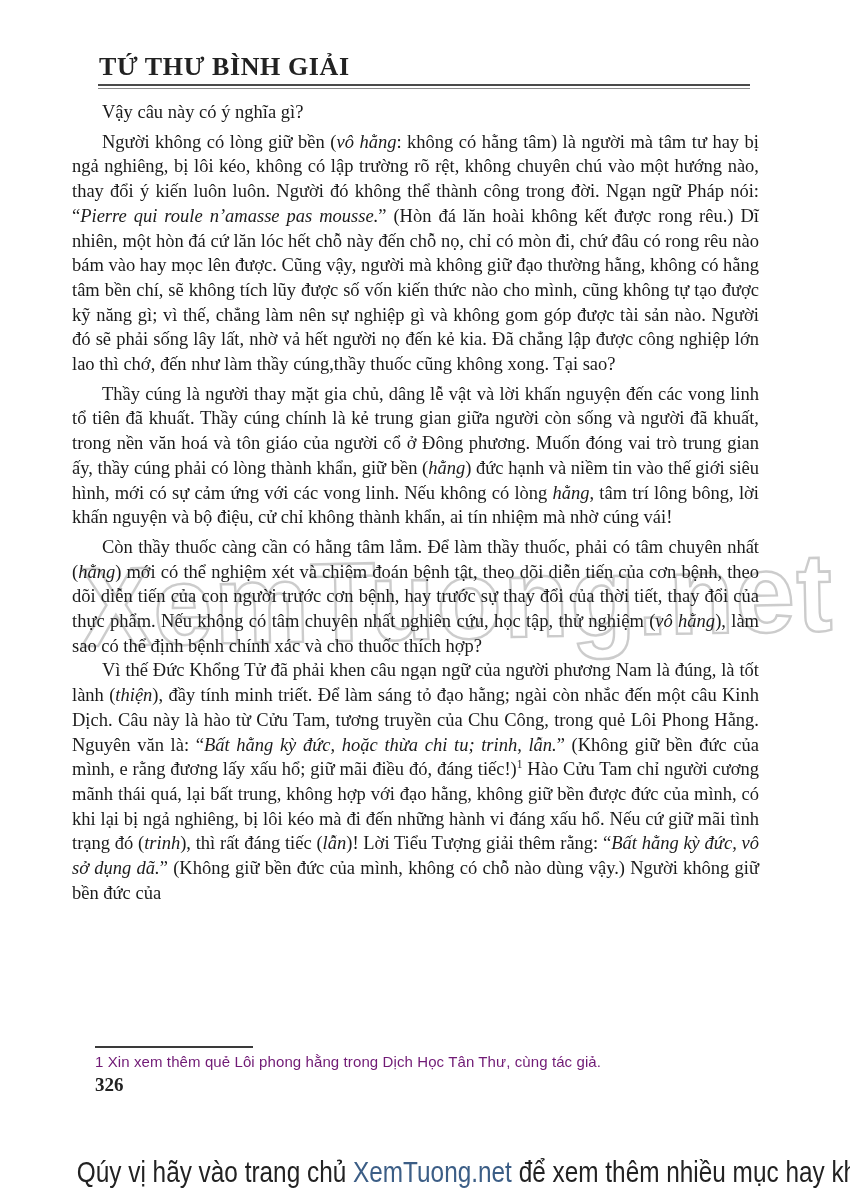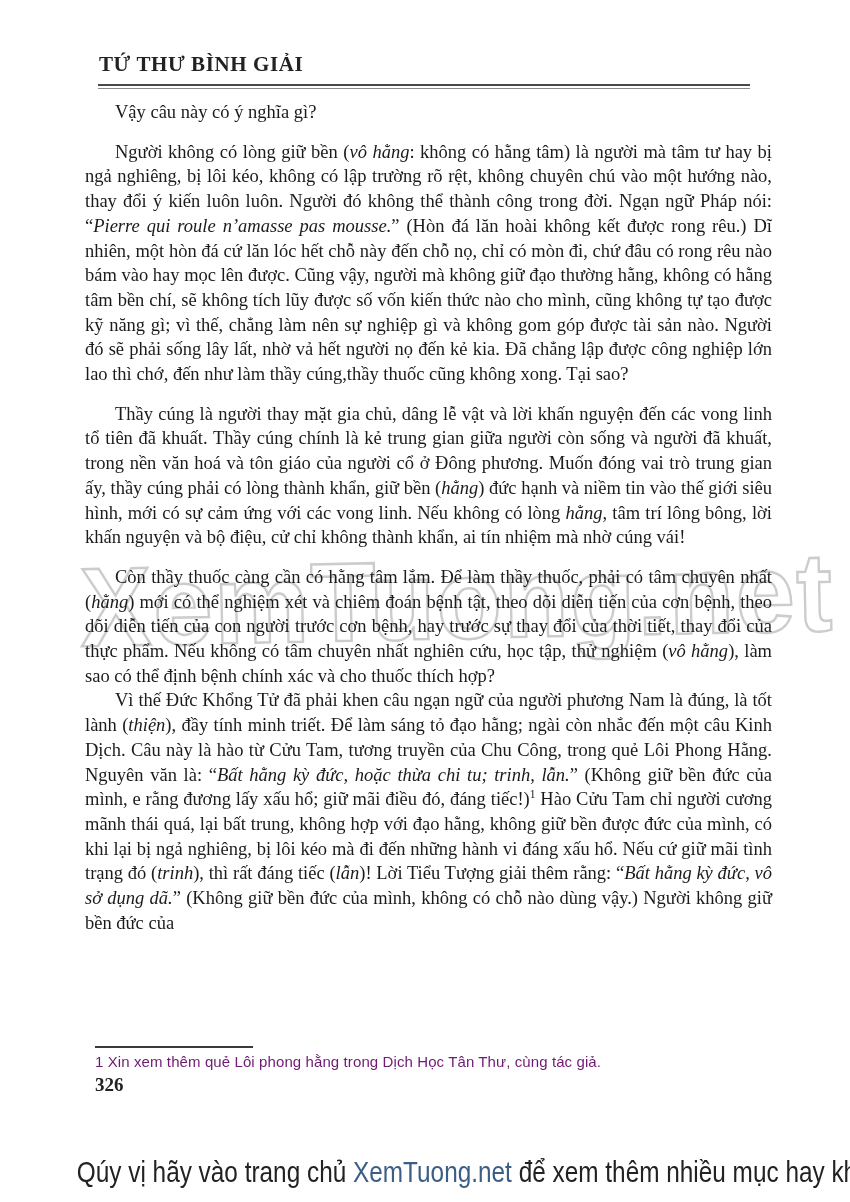--- a/index.html
+++ b/index.html
@@ -8,37 +8,37 @@
     background:#ffffff;
     font-family:"Liberation Serif", serif;
     color:#1b1b1b;
     position:relative;
     overflow:hidden;
   }
   .page { position:absolute; inset:0; background:#ffffff; }
 
   .header-title {
     position:absolute; top:52px; left:99px;
-    font-size:21px; font-weight:bold; letter-spacing:0.6px;
+    font-size:26px; font-weight:bold; letter-spacing:0.6px;
     color:#222;
   }
   .header-rule {
     position:absolute; top:84px; left:98px; width:652px; height:5px;
     border-top:2px solid #4a4a4a;
     border-bottom:1px solid #8a8a8a;
     box-sizing:border-box;
   }
 
   .body-text {
-    position:absolute; top:100px; left:85px; width:687px;
+    position:absolute; top:100px; left:72px; width:687px;
     font-size:18.5px; line-height:24.7px;
     text-align:justify;
   }
   .para { margin:0; text-indent:30px; }
-  .para + .para { margin-top:15px; }
+  .para + .para { margin-top:5px; }
   .para.gap { margin-top:0; }
   .it { font-style:italic; }
   sup { font-size:0.62em; line-height:0; vertical-align:super; }
 
   .watermark {
     position:absolute; top:536px; left:62px; width:726px;
     font-family:"Liberation Sans", sans-serif;
     font-size:112px; font-weight:bold;
     letter-spacing:2px;
     color:transparent;

